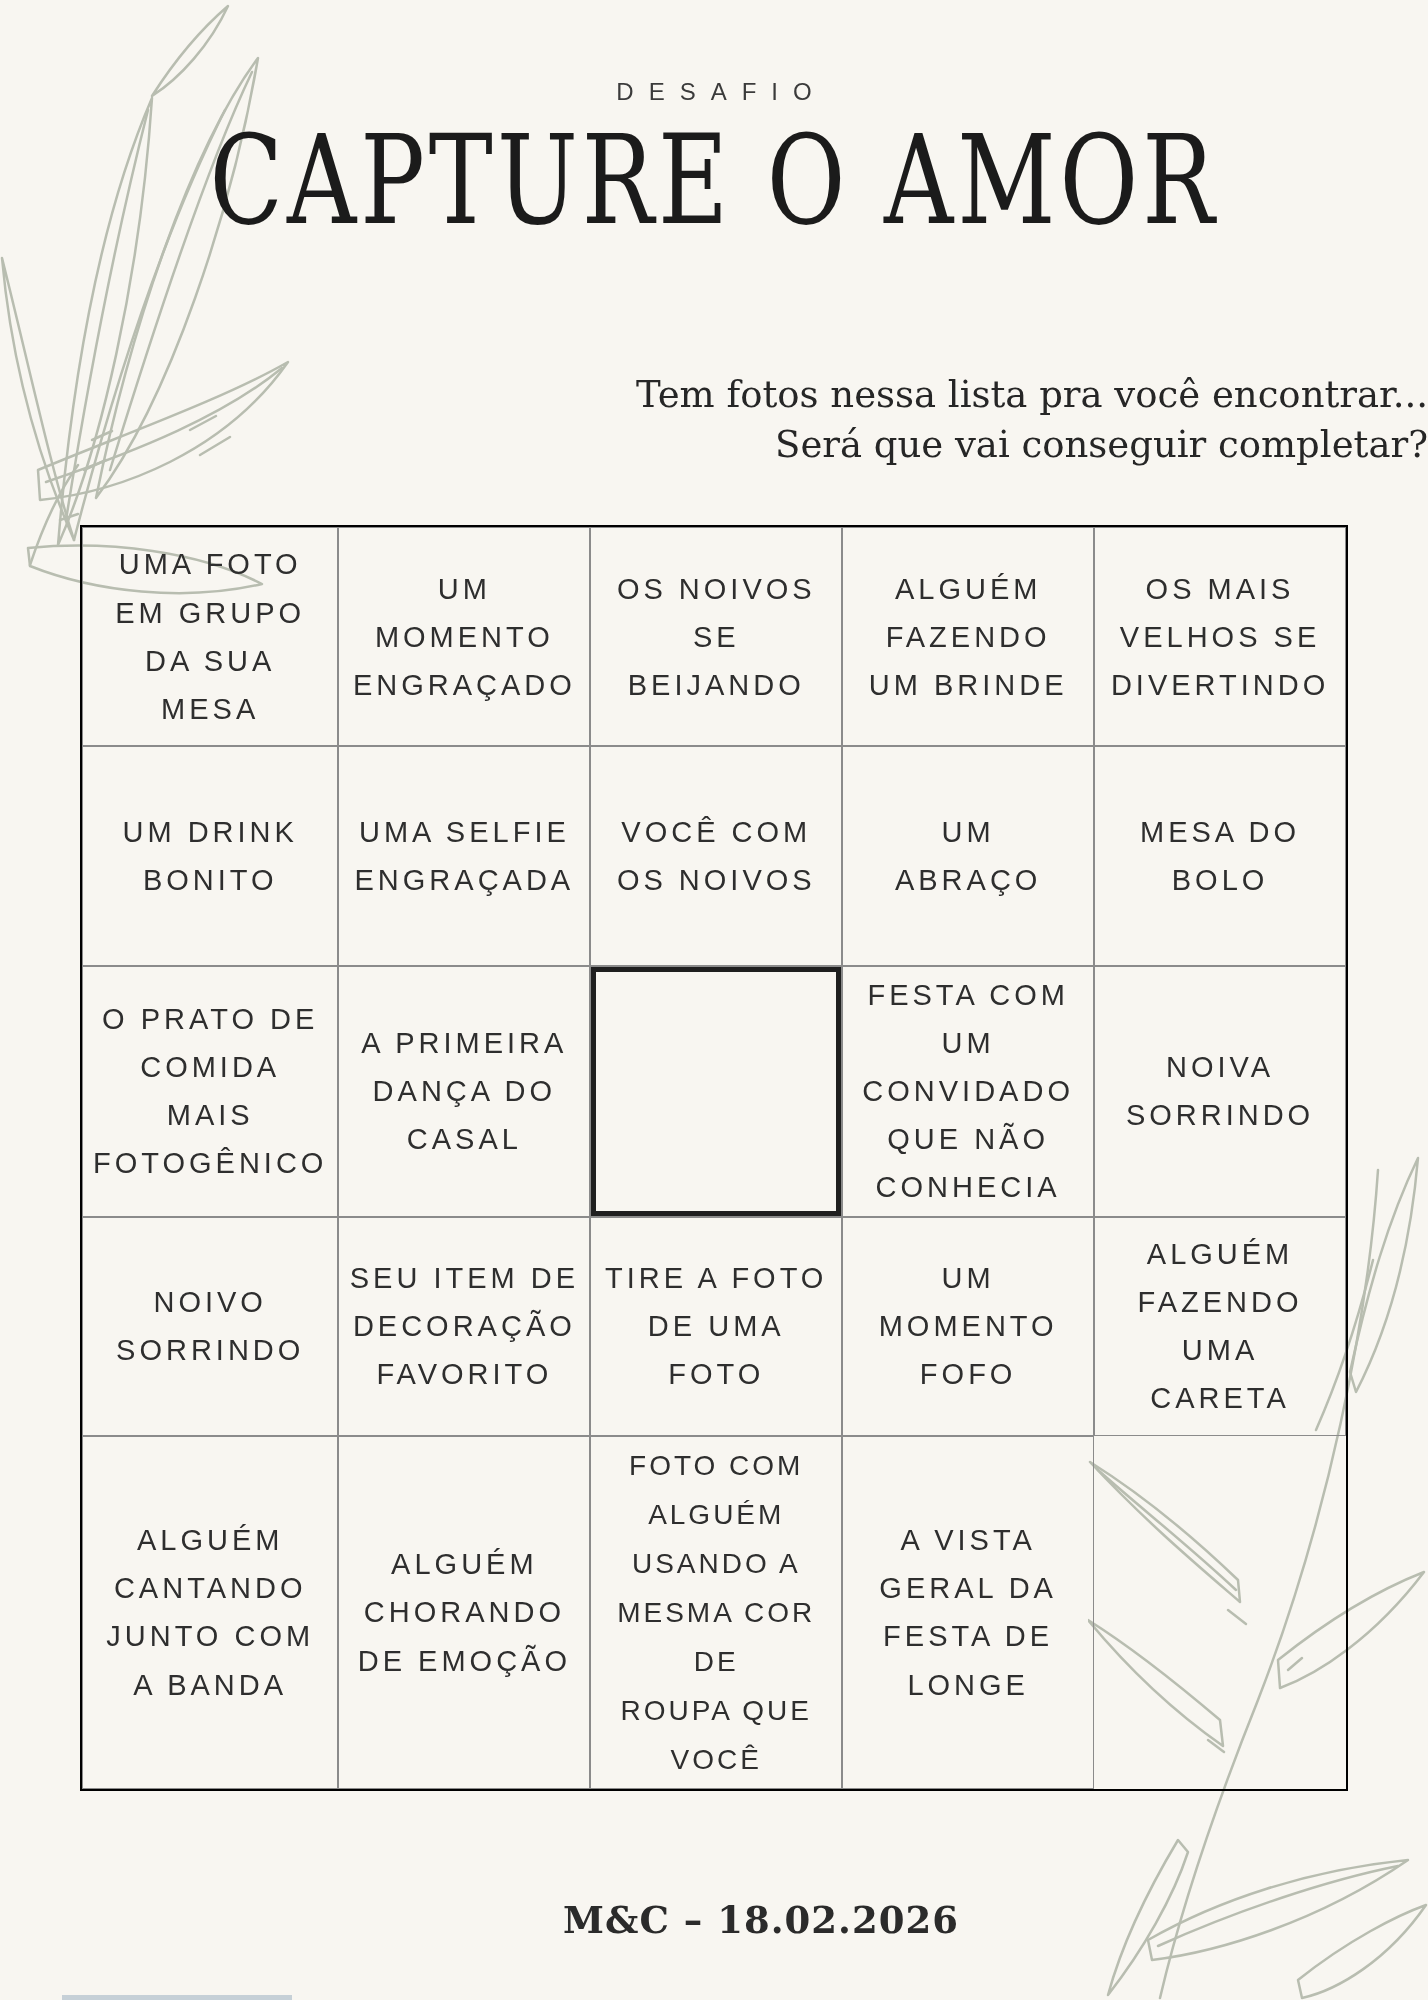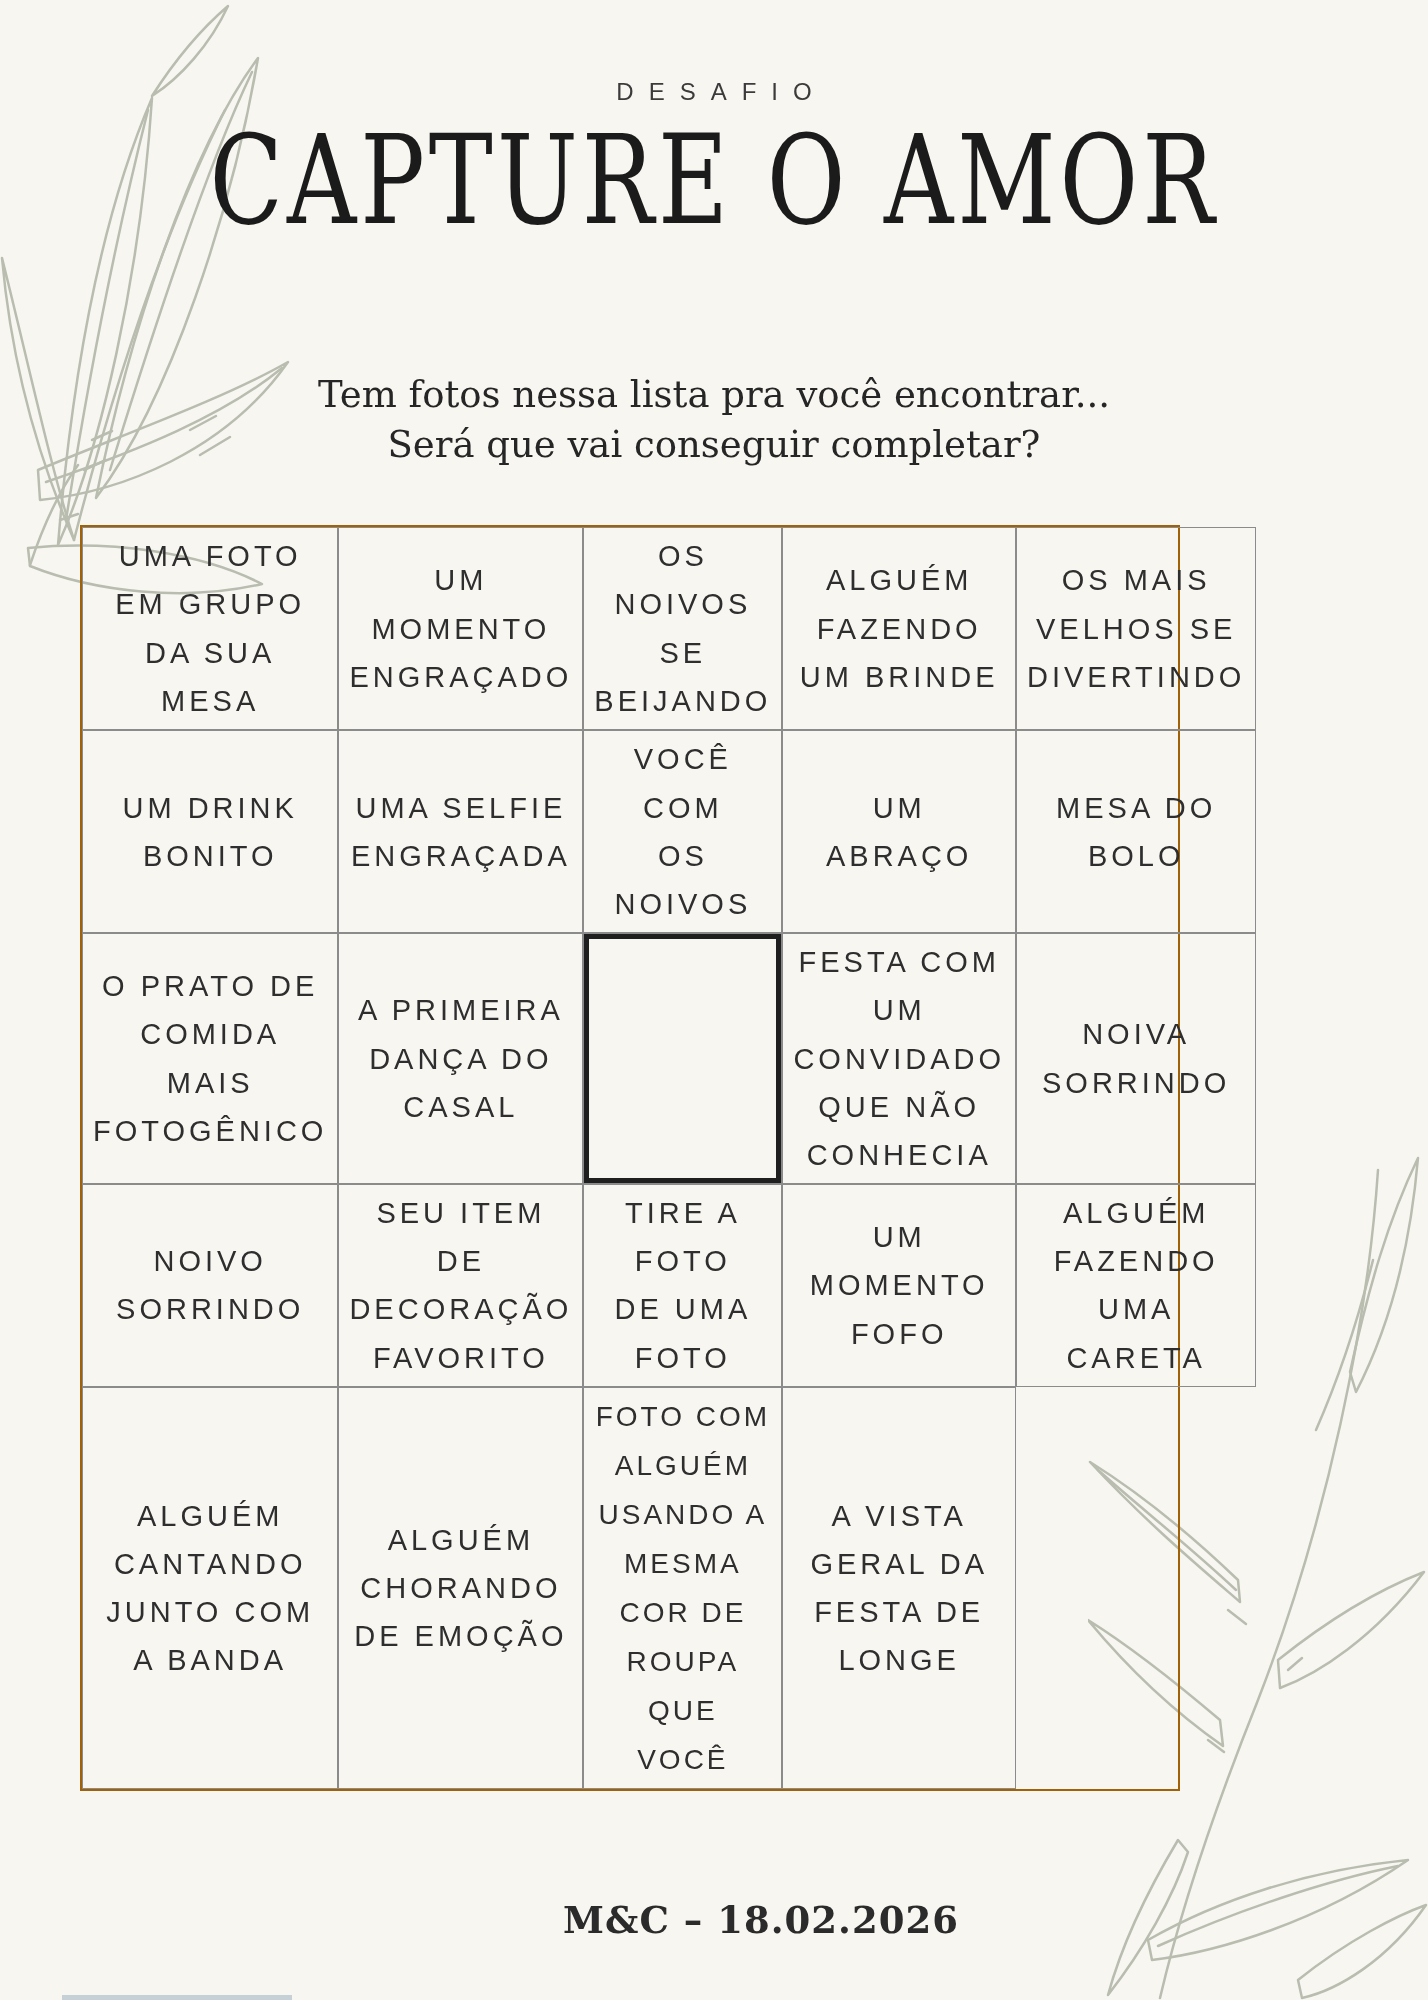--- a/index.html
+++ b/index.html
@@ -19,27 +19,27 @@
   }
   .title{
     position:absolute;top:128px;left:0;width:100%;
     text-align:center;font-family:"DejaVu Serif",serif;
     font-size:96px;font-weight:400;letter-spacing:4px;color:#1b1b1b;
     transform:scaleY(1.28);transform-origin:50% 60%;
     white-space:nowrap;
   }
   .subtitle{
     position:absolute;top:370px;left:0;width:100%;
-    text-align:center;font-family:"DejaVu Serif",serif;
+    text-align:right;font-family:"DejaVu Serif",serif;
     font-size:37px;line-height:50px;color:#262626;
   }
   .bingo{
-    position:absolute;left:80px;top:525px;width:1100px;height:1266px;
+    position:absolute;left:80px;top:525px;width:1268px;height:1266px;
     display:grid;grid-template-columns:repeat(5,1fr);grid-template-rows:repeat(5,1fr);
-    border:2px solid #a16207;box-sizing:border-box;
+    border:2px solid #000000;box-sizing:border-box;
   }
   .cell{
     border:1px solid #8b8b8b;box-sizing:border-box;
     display:flex;align-items:center;justify-content:center;
     text-align:center;padding:4px 10px;background:transparent;
   }
   .cell-text{
     font-family:"Liberation Sans",sans-serif;
     font-size:29px;letter-spacing:4px;line-height:1.66;
     color:#2e2e2e;white-space:pre-line;

